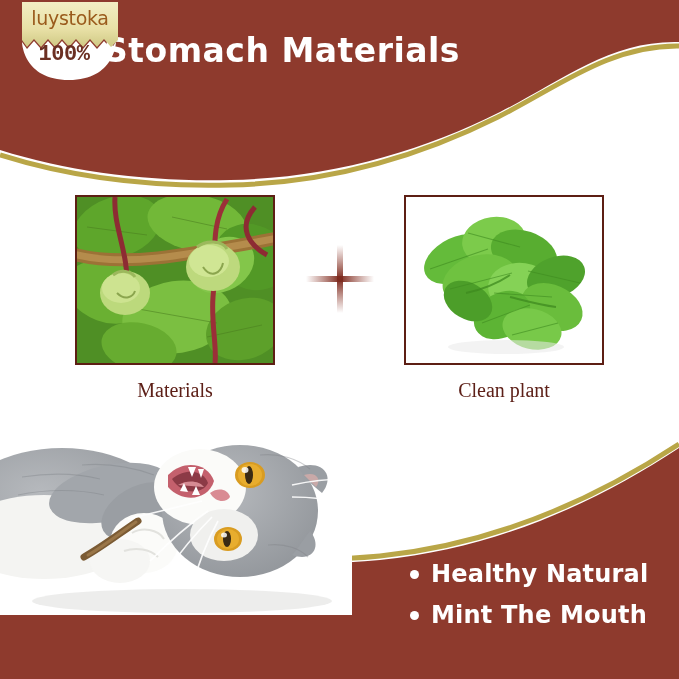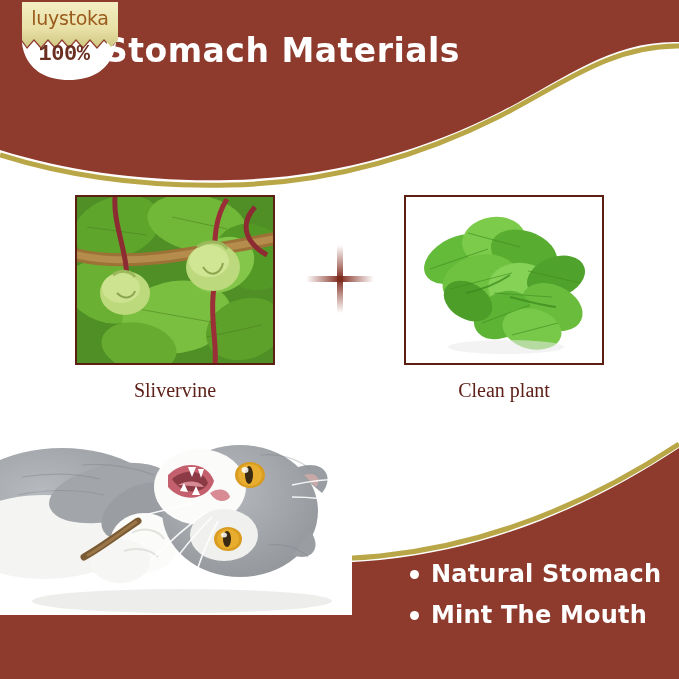--- a/index.html
+++ b/index.html
@@ -250,21 +250,21 @@
             <path d="M40,96 C48,104 56,100 58,94" stroke="#8ba54e" stroke-width="2" fill="none"></path>
           </g>
           <g>
             <ellipse cx="136" cy="70" rx="27" ry="24" fill="#bdd97d"></ellipse>
             <ellipse cx="132" cy="64" rx="20" ry="16" fill="#d0e694"></ellipse>
             <path d="M120,50 C130,42 146,44 150,52" stroke="#9cb85c" stroke-width="3" fill="none"></path>
             <path d="M126,70 C134,82 144,76 146,66" stroke="#8ba54e" stroke-width="2" fill="none"></path>
           </g>
         </svg>
       </div>
-      <div class="panel-caption">Slivervine</div>
+      <div class="panel-caption">Materials</div>
     </div>
 
     <div class="plus-wrap">
       <svg width="72" height="72" viewBox="0 0 72 72">
         <defs>
           <linearGradient id="plusH" x1="0" y1="0" x2="1" y2="0">
             <stop offset="0%" stop-color="#8e3a2d" stop-opacity="0"></stop>
             <stop offset="50%" stop-color="#7d2a1e" stop-opacity="1"></stop>
             <stop offset="100%" stop-color="#8e3a2d" stop-opacity="0"></stop>
           </linearGradient>
@@ -389,21 +389,21 @@
         <path d="M276,130 C294,128 308,134 316,142"></path>
       </g>
 
       <ellipse cx="190" cy="186" rx="150" ry="12" fill="#dcdcda" opacity="0.5"></ellipse>
     </svg>
   </div>
 
   <div class="benefits">
     <div class="benefit-row">
       <span class="benefit-dot"></span>
-      <span class="benefit-text">Natural Stomach</span>
+      <span class="benefit-text">Healthy Natural</span>
     </div>
     <div class="benefit-row">
       <span class="benefit-dot"></span>
       <span class="benefit-text">Mint The Mouth</span>
     </div>
   </div>
 
 </div>
 
 </body></html>

